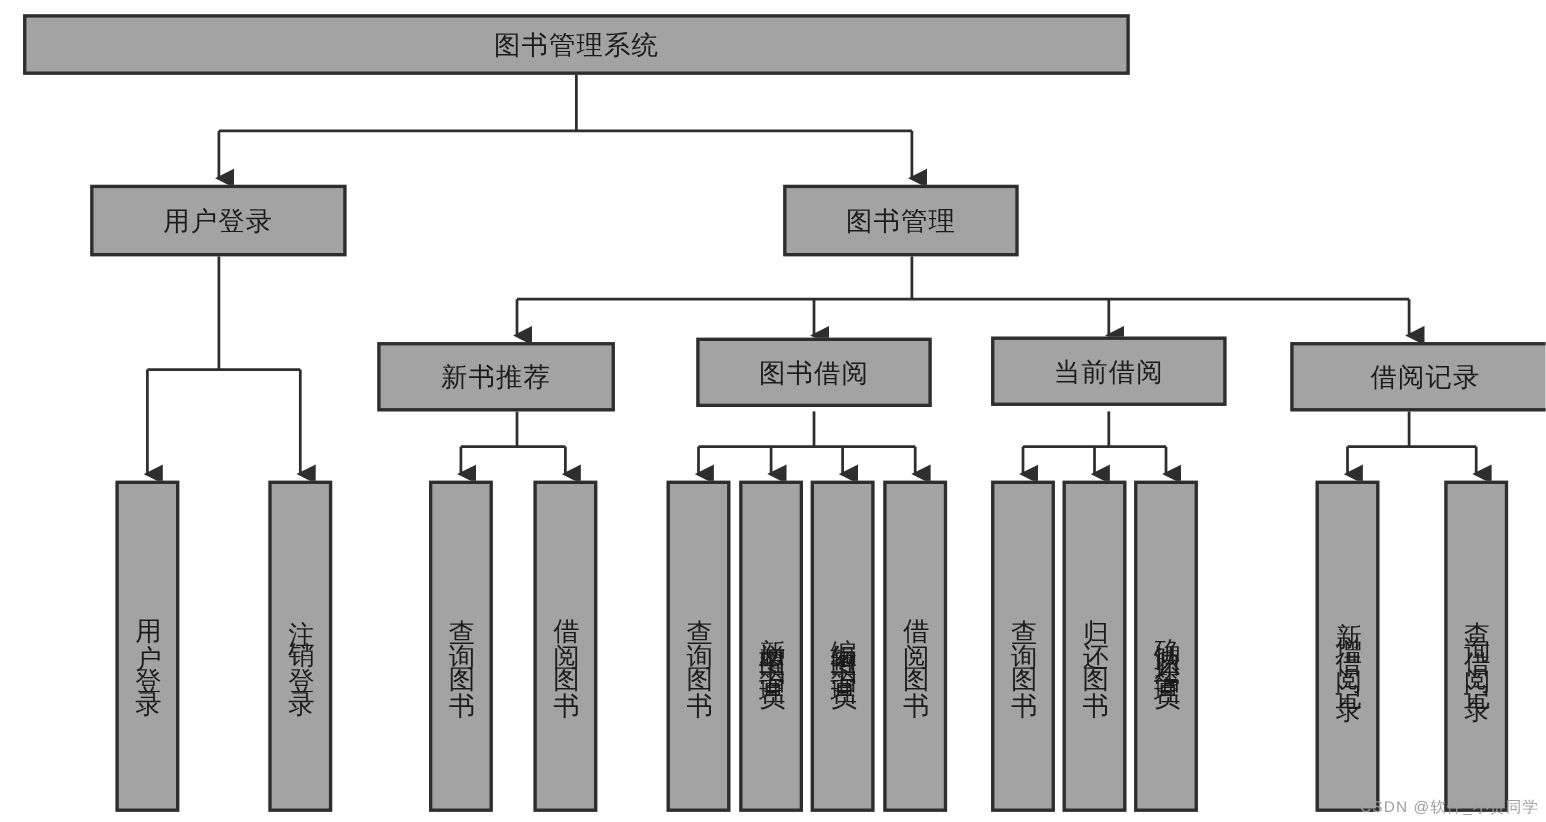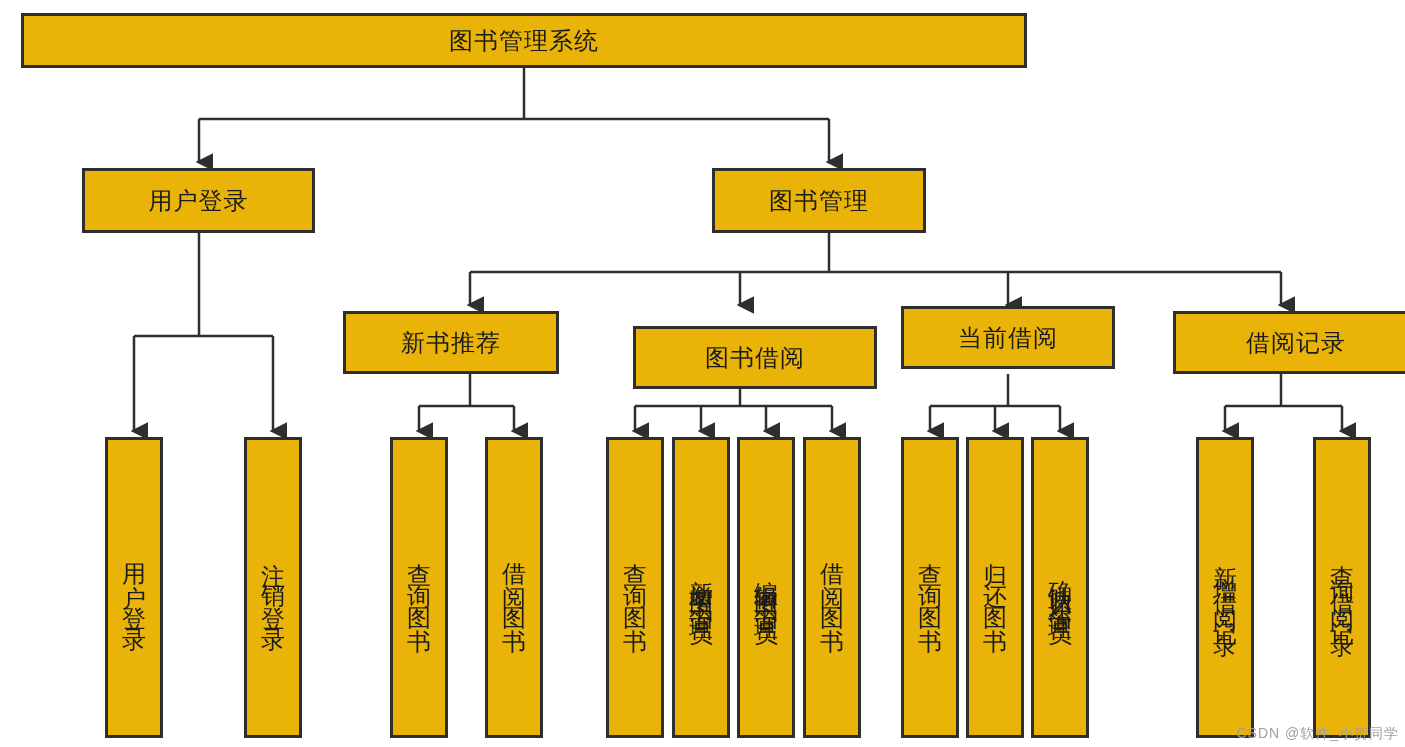--- a/index.html
+++ b/index.html
@@ -7,21 +7,21 @@
     position:relative;
     width:1405px;height:747px;
     overflow:hidden;
     font-family:"Liberation Sans","DejaVu Sans",sans-serif;
   }
   #wires{position:absolute;left:0;top:0;width:1405px;height:747px;}
   .node{
     position:absolute;
     box-sizing:border-box;
     border:3px solid #2e2e2e;
-    background:#eab308;
+    background:#a3a3a3;
     display:flex;
     align-items:center;
     justify-content:center;
     color:#1b1b1b;
   }
   .hlabel{
     font-size:24px;
     letter-spacing:1px;
     white-space:nowrap;
   }
@@ -102,21 +102,21 @@
 <div class="node" style="left:82px;top:168px;width:233px;height:65px">
   <span class="hlabel">用户登录</span>
 </div>
 <div class="node" style="left:712px;top:168px;width:214px;height:65px">
   <span class="hlabel">图书管理</span>
 </div>
 
 <div class="node" style="left:343px;top:311px;width:216px;height:63px">
   <span class="hlabel">新书推荐</span>
 </div>
-<div class="node" style="left:633px;top:326px;width:244px;height:63px">
+<div class="node" style="left:633px;top:307px;width:214px;height:63px">
   <span class="hlabel">图书借阅</span>
 </div>
 <div class="node" style="left:901px;top:306px;width:214px;height:63px">
   <span class="hlabel">当前借阅</span>
 </div>
 <div class="node" style="left:1173px;top:311px;width:246px;height:63px">
   <span class="hlabel">借阅记录</span>
 </div>
 
 <div class="node leaf" style="left:105px;top:437px;width:58px;height:301px">

